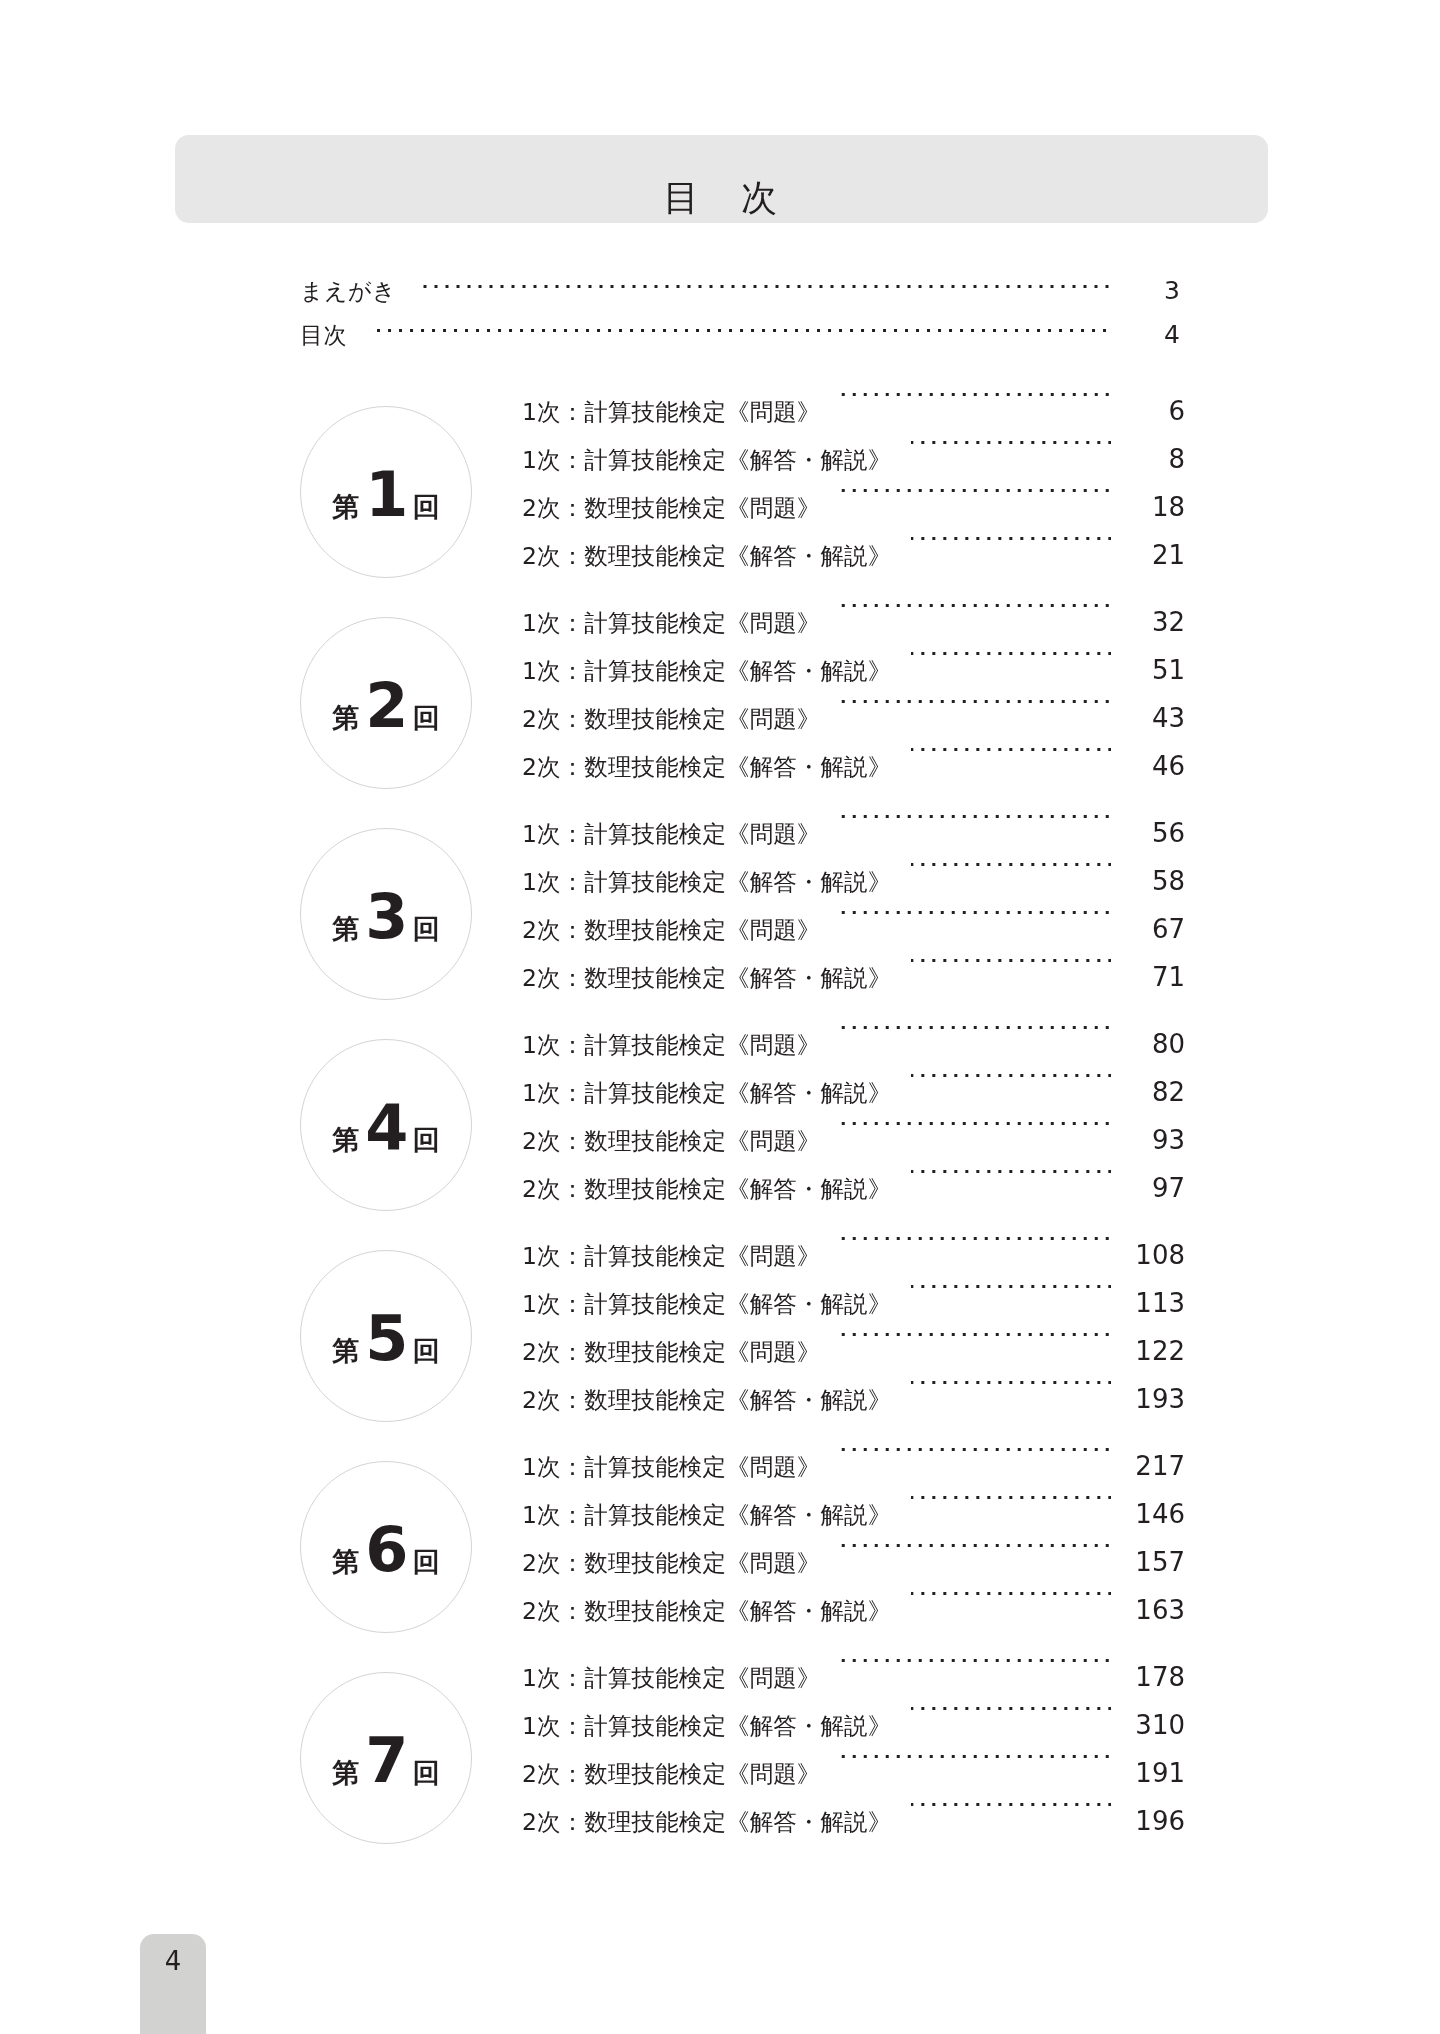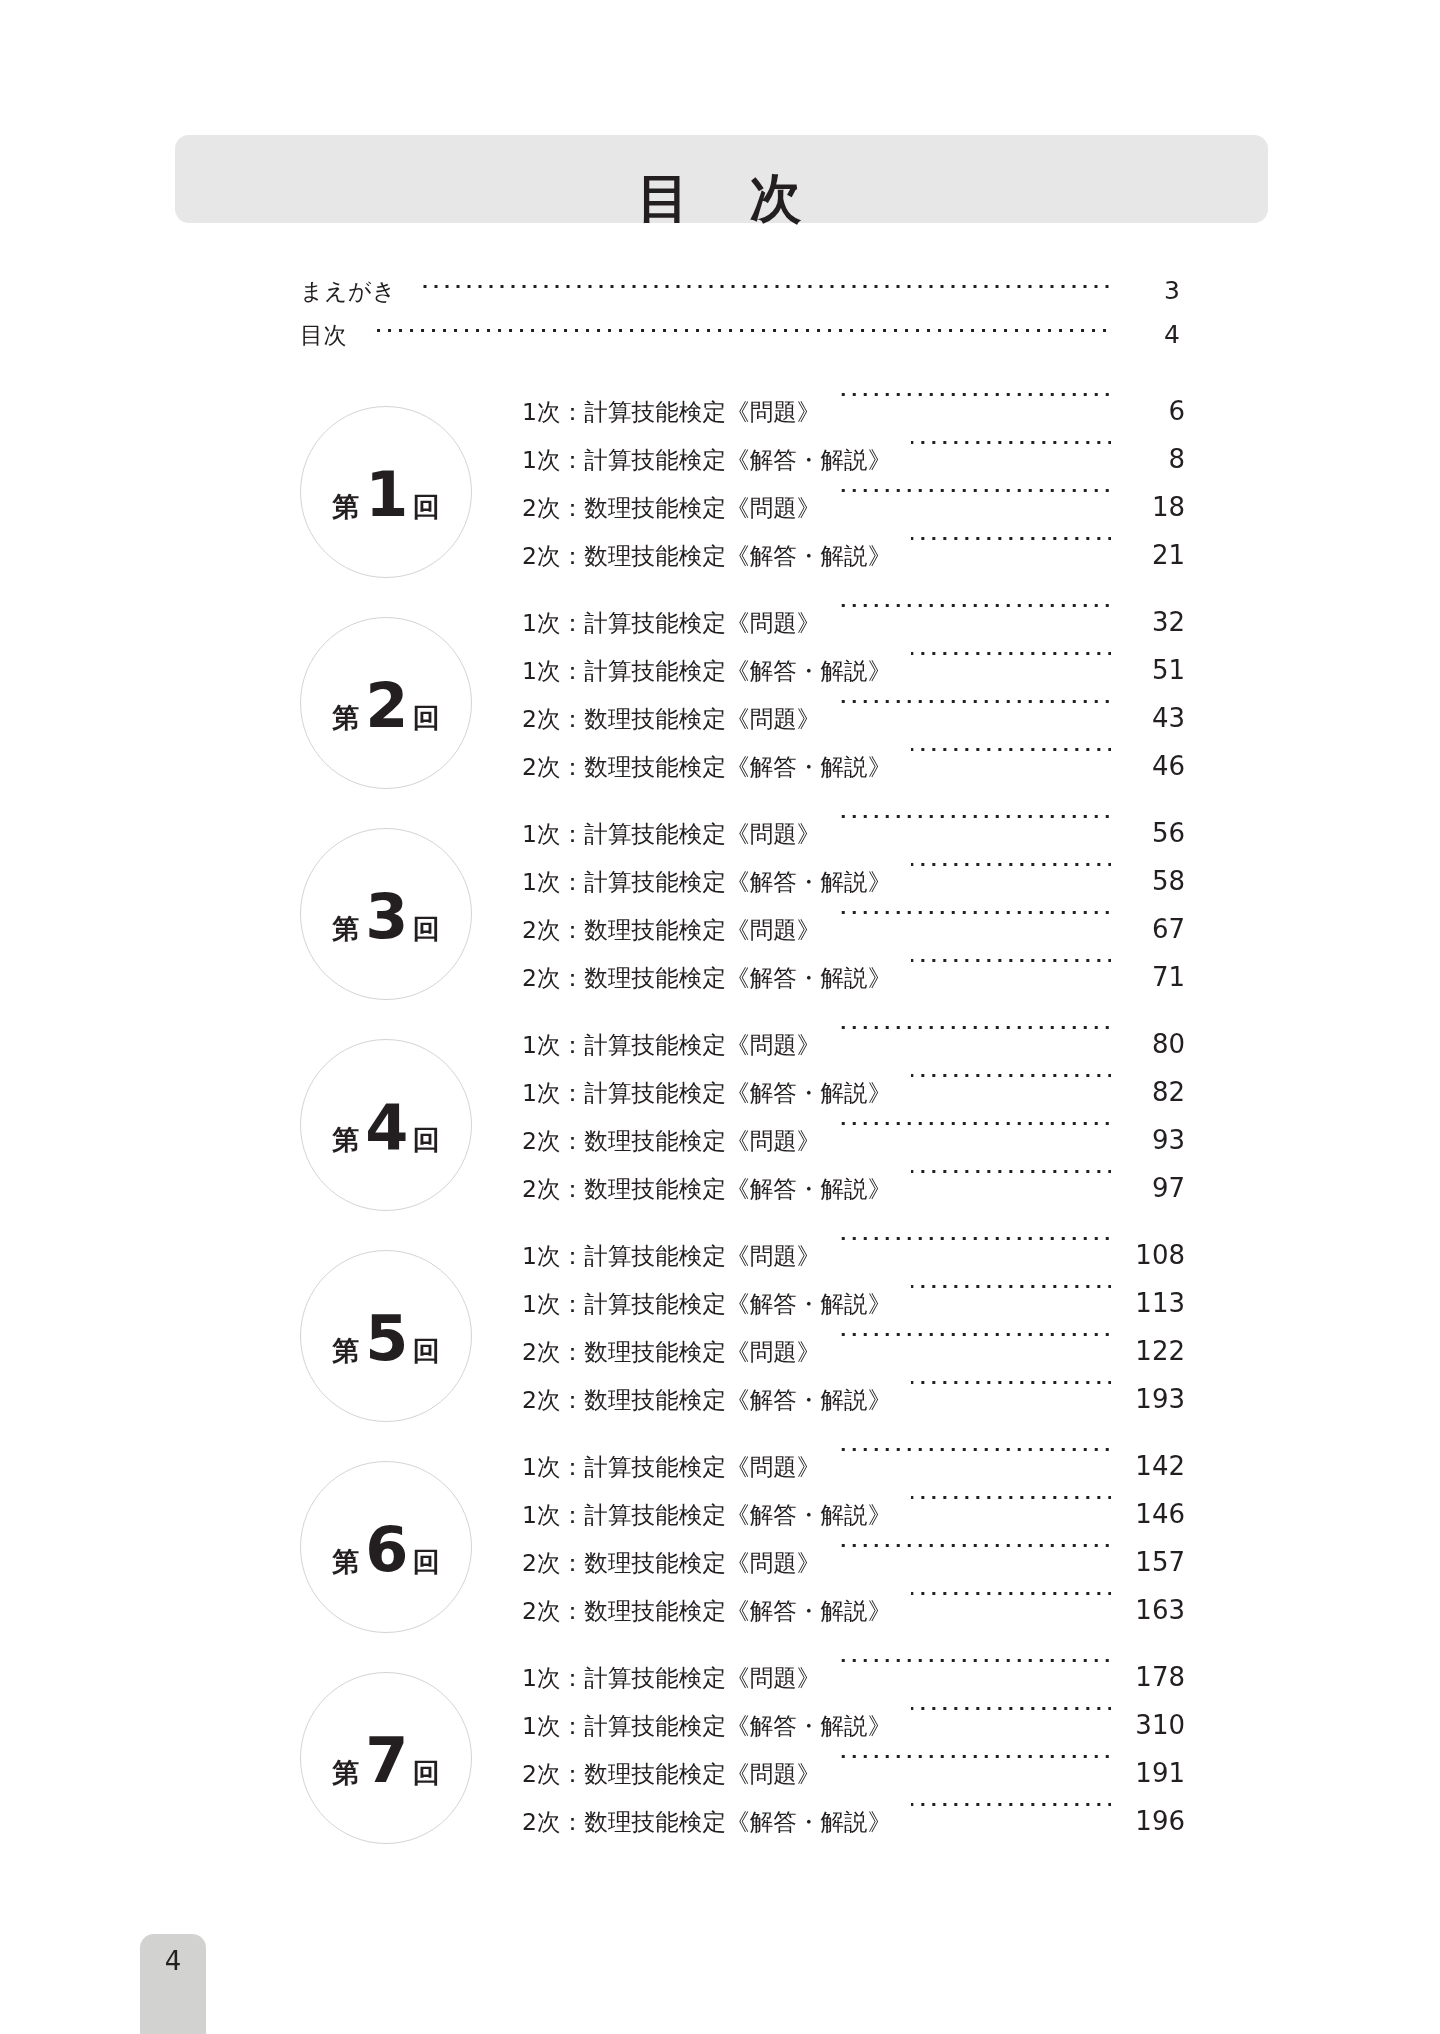--- a/index.html
+++ b/index.html
@@ -20,22 +20,22 @@
   .title-banner {
     position:absolute;
     left:175px; top:135px;
     width:1093px; height:88px;
     background:#e7e7e7;
     border-radius:14px;
     display:flex; align-items:center; justify-content:center;
   }
   .title-banner .title-text {
     font-family:"DejaVu Sans", sans-serif;
-    font-size:52px;
-    font-weight:700;
+    font-size:36px;
+    font-weight:400;
     letter-spacing:0.08em;
     color:#231f20;
     margin-top:39px;
   }
 
   
   .frontmatter {
     position:absolute;
     left:300px; top:276px;
     width:880px;
@@ -345,21 +345,21 @@
           <span class="badge-inner">
             <span class="dai">第</span>
             <span class="num">6</span>
             <span class="kai">回</span>
           </span>
         </div>
         <div class="entries">
           <div class="entry">
             <span class="entry-label">1次：計算技能検定《問題》</span>
             <span class="leader"></span>
-            <span class="entry-page">142</span>
+            <span class="entry-page">217</span>
           </div>
           <div class="entry">
             <span class="entry-label">1次：計算技能検定《解答・解説》</span>
             <span class="leader"></span>
             <span class="entry-page">146</span>
           </div>
           <div class="entry">
             <span class="entry-label">2次：数理技能検定《問題》</span>
             <span class="leader"></span>
             <span class="entry-page">157</span>

